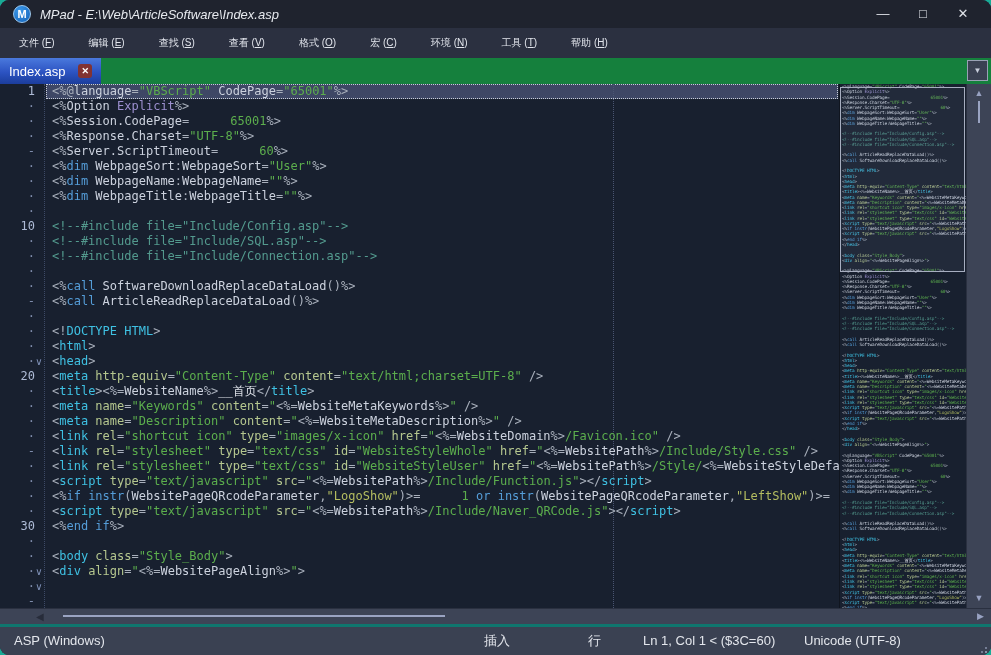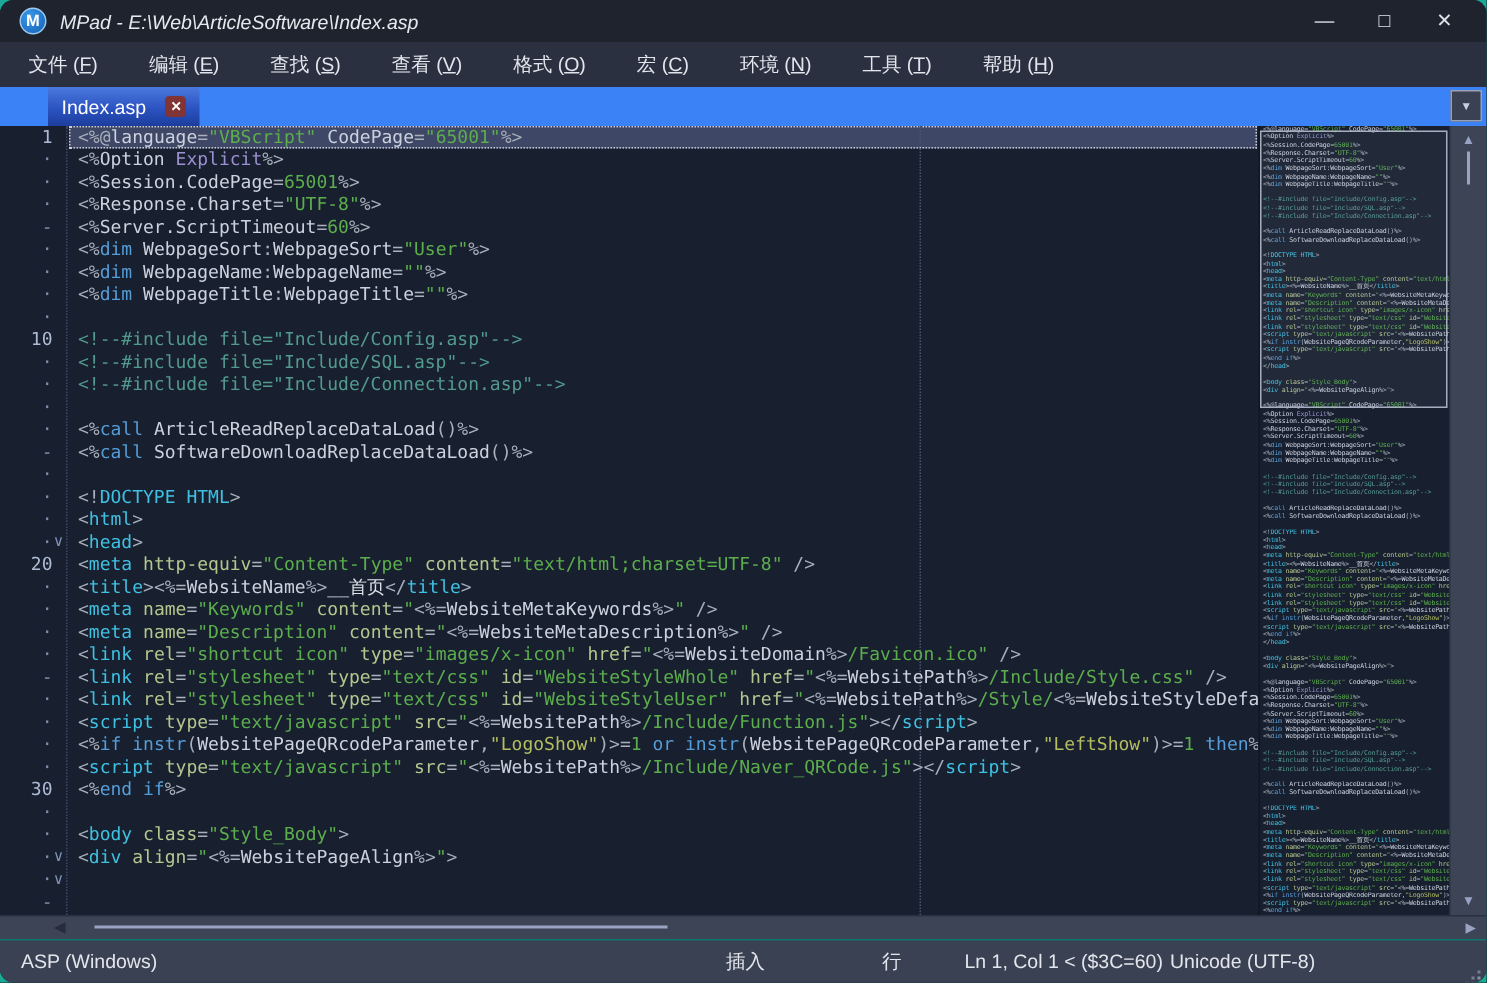--- a/index.html
+++ b/index.html
@@ -10,25 +10,25 @@
   .titlebar{height:28px;background:#1f232e;display:flex;align-items:center;flex:0 0 auto;}
   .app-icon{width:18px;height:18px;border-radius:50%;margin-left:13px;
             background:radial-gradient(circle at 35% 30%,#3b97e8,#1262b8);
             border:1px solid #9cc8ee;color:#fff;font-weight:bold;font-size:11px;
             display:flex;align-items:center;justify-content:center;box-sizing:border-box;}
   .title-text{color:#e6e9ee;font-size:13px;margin-left:9px;white-space:nowrap;font-style:italic;}
   .controls{margin-left:auto;display:flex;color:#dfe2e8;margin-right:8px;}
   .ctrl{width:40px;text-align:center;font-size:13px;line-height:28px;cursor:default;}
   
   .menubar{height:30px;background:#2b3040;display:flex;align-items:center;color:#e2e5ec;
-           font-size:13px;flex:0 0 auto;padding-left:2px;}
+           font-size:10px;flex:0 0 auto;padding-left:2px;}
   .menu-item{padding:0 17px;line-height:30px;white-space:nowrap;}
   .menu-item u{text-decoration:underline;}
   
-  .tabbar{height:26px;background:#3b82f6;position:relative;display:flex;align-items:stretch;flex:0 0 auto;padding-left:32px;}
+  .tabbar{height:26px;background:#15803d;position:relative;display:flex;align-items:stretch;flex:0 0 auto;}
   .tab{display:flex;align-items:center;padding:0 9px;font-size:13px;color:#fff;white-space:nowrap;
        background:linear-gradient(180deg,#4a79dd 0%,#2c53c2 55%,#1b3d9c 100%);}
   .tab-label{margin-right:13px;}
   .tab-close{width:14px;height:14px;border-radius:3px;background:#823333;color:#fff;
              font-size:9px;line-height:14px;text-align:center;font-weight:bold;}
   .tab-dropdown{position:absolute;right:3px;top:2px;width:21px;height:21px;border:1px solid #99a1b5;
                 background:#3a4152;color:#c9cfdd;font-size:8px;display:flex;align-items:center;
                 justify-content:center;box-sizing:border-box;}
   
   .main{flex:1 1 auto;display:flex;min-height:0;position:relative;}
@@ -40,41 +40,41 @@
   .gutter{position:absolute;left:0;top:0;bottom:0;width:44px;border-right:1px dotted #3d4a66;}
   .gut-row{height:15px;line-height:15px;text-align:right;padding-right:9px;font-size:12px;color:#7e8cab;}
   .gut-row.num{color:#aebbd6;}
   .code-pane{position:absolute;left:45px;top:0;right:0;bottom:0;}
   .code-row{height:15px;line-height:15px;white-space:pre;padding-left:7px;overflow:hidden;}
   #folds{position:absolute;inset:0;pointer-events:none;}
   .fold{position:absolute;left:31px;width:16px;text-align:center;color:#7f91b8;
         font-size:10px;line-height:15px;font-family:"DejaVu Sans",sans-serif;}
   .tk-d{color:var(--tk-d);} .tk-v{color:var(--tk-v);} .tk-w{color:var(--tk-w);}
   .tk-k{color:var(--tk-k);} .tk-t{color:var(--tk-t);} .tk-a{color:var(--tk-a);}
-  .tk-s{color:var(--tk-s);} .tk-n{color:var(--tk-n);} .tk-c{color:var(--tk-c);}
+  .tk-s{color:var(--tk-s);} .tk-n{color:var(--tk-n);margin-left:41px;} .tk-c{color:var(--tk-c);}
   .tk-o{color:var(--tk-o);} .tk-p{color:var(--tk-p);}
   
   .minimap{width:126px;flex:0 0 auto;position:relative;background:#18202f;overflow:hidden;
            border-left:1px solid #10151f;}
   .mini-line{height:5.28px;line-height:5.28px;font-family:"DejaVu Sans Mono",monospace;
              font-size:4.4px;letter-spacing:-0.15px;white-space:pre;overflow:hidden;padding-left:2px;}
   .mini-viewport{position:absolute;top:3px;left:0;right:1px;height:185px;box-sizing:border-box;
                  border:1px solid #a7aec0;background:rgba(170,185,215,.07);}
   
   .vscroll{width:24px;flex:0 0 auto;background:#3d4456;position:relative;border-left:1px solid #2a3040;}
   .vs-up{position:absolute;top:4px;left:0;right:0;text-align:center;color:#98a2c2;font-size:9px;}
   .vs-thumb{position:absolute;top:17px;left:11px;width:2px;height:22px;background:#9aa4c2;}
   .vs-down{position:absolute;bottom:5px;left:0;right:0;text-align:center;color:#98a2c2;font-size:9px;}
   .hscroll{height:15px;flex:0 0 auto;background:#3d4456;position:relative;border-top:1px solid #2a3040;}
   .hs-left{position:absolute;left:36px;top:0;color:#272c3a;font-size:10px;line-height:15px;}
   .hs-thumb{position:absolute;left:63px;width:382px;top:6px;height:2px;background:#9aa4c2;}
   .hs-right{position:absolute;right:7px;top:0;color:#98a2c2;font-size:9px;line-height:15px;}
   
   .statusbar{height:28px;flex:0 0 auto;background:#3a4152;position:relative;color:#e3e6ec;
-             font-size:13px;border-top:1px solid #0f766e;}
+             font-size:13px;border-top:3px solid #0f766e;}
   .status-item{position:absolute;top:0;line-height:27px;white-space:nowrap;}
   .grip{position:absolute;right:12px;bottom:6px;width:2px;height:2px;
         box-shadow:8px 8px 0 #9aa3ba,4px 8px 0 #8891a8,8px 4px 0 #8891a8,
                    0 8px 0 #747d94,8px 0 0 #747d94,4px 4px 0 #747d94;}
 </style>
 </head>
 <body>
 
 <div class="window">
 
@@ -158,22 +158,22 @@
           <div class="code-row"><span class="tk-d">&lt;%</span><span class="tk-v">Response.Charset</span><span class="tk-d">=</span><span class="tk-s">"UTF-8"</span><span class="tk-d">%&gt;</span></div>
           <div class="code-row"><span class="tk-d">&lt;%</span><span class="tk-v">Server.ScriptTimeout</span><span class="tk-d">=</span><span class="tk-n">60</span><span class="tk-d">%&gt;</span></div>
           <div class="code-row"><span class="tk-d">&lt;%</span><span class="tk-k">dim</span><span class="tk-v"> WebpageSort</span><span class="tk-d">:</span><span class="tk-v">WebpageSort</span><span class="tk-d">=</span><span class="tk-s">"User"</span><span class="tk-d">%&gt;</span></div>
           <div class="code-row"><span class="tk-d">&lt;%</span><span class="tk-k">dim</span><span class="tk-v"> WebpageName</span><span class="tk-d">:</span><span class="tk-v">WebpageName</span><span class="tk-d">=</span><span class="tk-s">""</span><span class="tk-d">%&gt;</span></div>
           <div class="code-row"><span class="tk-d">&lt;%</span><span class="tk-k">dim</span><span class="tk-v"> WebpageTitle</span><span class="tk-d">:</span><span class="tk-v">WebpageTitle</span><span class="tk-d">=</span><span class="tk-s">""</span><span class="tk-d">%&gt;</span></div>
           <div class="code-row"></div>
           <div class="code-row"><span class="tk-c">&lt;!--#include file="Include/Config.asp"--&gt;</span></div>
           <div class="code-row"><span class="tk-c">&lt;!--#include file="Include/SQL.asp"--&gt;</span></div>
           <div class="code-row"><span class="tk-c">&lt;!--#include file="Include/Connection.asp"--&gt;</span></div>
           <div class="code-row"></div>
+          <div class="code-row"><span class="tk-d">&lt;%</span><span class="tk-k">call</span><span class="tk-v"> SoftwareDownloadReplaceDataLoad</span><span class="tk-d">()%&gt;</span></div>
           <div class="code-row"><span class="tk-d">&lt;%</span><span class="tk-k">call</span><span class="tk-v"> ArticleReadReplaceDataLoad</span><span class="tk-d">()%&gt;</span></div>
-          <div class="code-row"><span class="tk-d">&lt;%</span><span class="tk-k">call</span><span class="tk-v"> SoftwareDownloadReplaceDataLoad</span><span class="tk-d">()%&gt;</span></div>
           <div class="code-row"></div>
           <div class="code-row"><span class="tk-d">&lt;!</span><span class="tk-t">DOCTYPE HTML</span><span class="tk-d">&gt;</span></div>
           <div class="code-row"><span class="tk-d">&lt;</span><span class="tk-t">html</span><span class="tk-d">&gt;</span></div>
           <div class="code-row"><span class="tk-d">&lt;</span><span class="tk-t">head</span><span class="tk-d">&gt;</span></div>
           <div class="code-row"><span class="tk-d">&lt;</span><span class="tk-t">meta</span><span class="tk-a"> http-equiv</span><span class="tk-d">=</span><span class="tk-s">"Content-Type"</span><span class="tk-a"> content</span><span class="tk-d">=</span><span class="tk-s">"text/html;charset=UTF-8"</span><span class="tk-d"> /&gt;</span></div>
           <div class="code-row"><span class="tk-d">&lt;</span><span class="tk-t">title</span><span class="tk-d">&gt;&lt;%=</span><span class="tk-v">WebsiteName</span><span class="tk-d">%&gt;</span><span class="tk-w">__首页</span><span class="tk-d">&lt;/</span><span class="tk-t">title</span><span class="tk-d">&gt;</span></div>
           <div class="code-row"><span class="tk-d">&lt;</span><span class="tk-t">meta</span><span class="tk-a"> name</span><span class="tk-d">=</span><span class="tk-s">"Keywords"</span><span class="tk-a"> content</span><span class="tk-d">=</span><span class="tk-s">"</span><span class="tk-d">&lt;%=</span><span class="tk-v">WebsiteMetaKeywords</span><span class="tk-d">%&gt;</span><span class="tk-s">"</span><span class="tk-d"> /&gt;</span></div>
           <div class="code-row"><span class="tk-d">&lt;</span><span class="tk-t">meta</span><span class="tk-a"> name</span><span class="tk-d">=</span><span class="tk-s">"Description"</span><span class="tk-a"> content</span><span class="tk-d">=</span><span class="tk-s">"</span><span class="tk-d">&lt;%=</span><span class="tk-v">WebsiteMetaDescription</span><span class="tk-d">%&gt;</span><span class="tk-s">"</span><span class="tk-d"> /&gt;</span></div>
           <div class="code-row"><span class="tk-d">&lt;</span><span class="tk-t">link</span><span class="tk-a"> rel</span><span class="tk-d">=</span><span class="tk-s">"shortcut icon"</span><span class="tk-a"> type</span><span class="tk-d">=</span><span class="tk-s">"images/x-icon"</span><span class="tk-a"> href</span><span class="tk-d">=</span><span class="tk-s">"</span><span class="tk-d">&lt;%=</span><span class="tk-v">WebsiteDomain</span><span class="tk-d">%&gt;</span><span class="tk-s">/Favicon.ico"</span><span class="tk-d"> /&gt;</span></div>
           <div class="code-row"><span class="tk-d">&lt;</span><span class="tk-t">link</span><span class="tk-a"> rel</span><span class="tk-d">=</span><span class="tk-s">"stylesheet"</span><span class="tk-a"> type</span><span class="tk-d">=</span><span class="tk-s">"text/css"</span><span class="tk-a"> id</span><span class="tk-d">=</span><span class="tk-s">"WebsiteStyleWhole"</span><span class="tk-a"> href</span><span class="tk-d">=</span><span class="tk-s">"</span><span class="tk-d">&lt;%=</span><span class="tk-v">WebsitePath</span><span class="tk-d">%&gt;</span><span class="tk-s">/Include/Style.css"</span><span class="tk-d"> /&gt;</span></div>
@@ -310,16 +310,16 @@
     <div class="hs-thumb"></div>
     <div class="hs-right">▶</div>
   </div>
 
   <div class="statusbar" id="statusbar">
     <div class="grip"></div>
   <div class="status-item" style="left: 14px;">ASP (Windows)</div>
       <div class="status-item" style="left: 484px;">插入</div>
       <div class="status-item" style="left: 588px;">行</div>
       <div class="status-item" style="left: 643px; text-align: center;">Ln 1, Col 1 &lt; ($3C=60)</div>
-      <div class="status-item" style="left: 780px;">Unicode (UTF-8)</div>
+      <div class="status-item" style="left: 804px;">Unicode (UTF-8)</div>
     </div>
 
 </div>
 
 </body></html>

